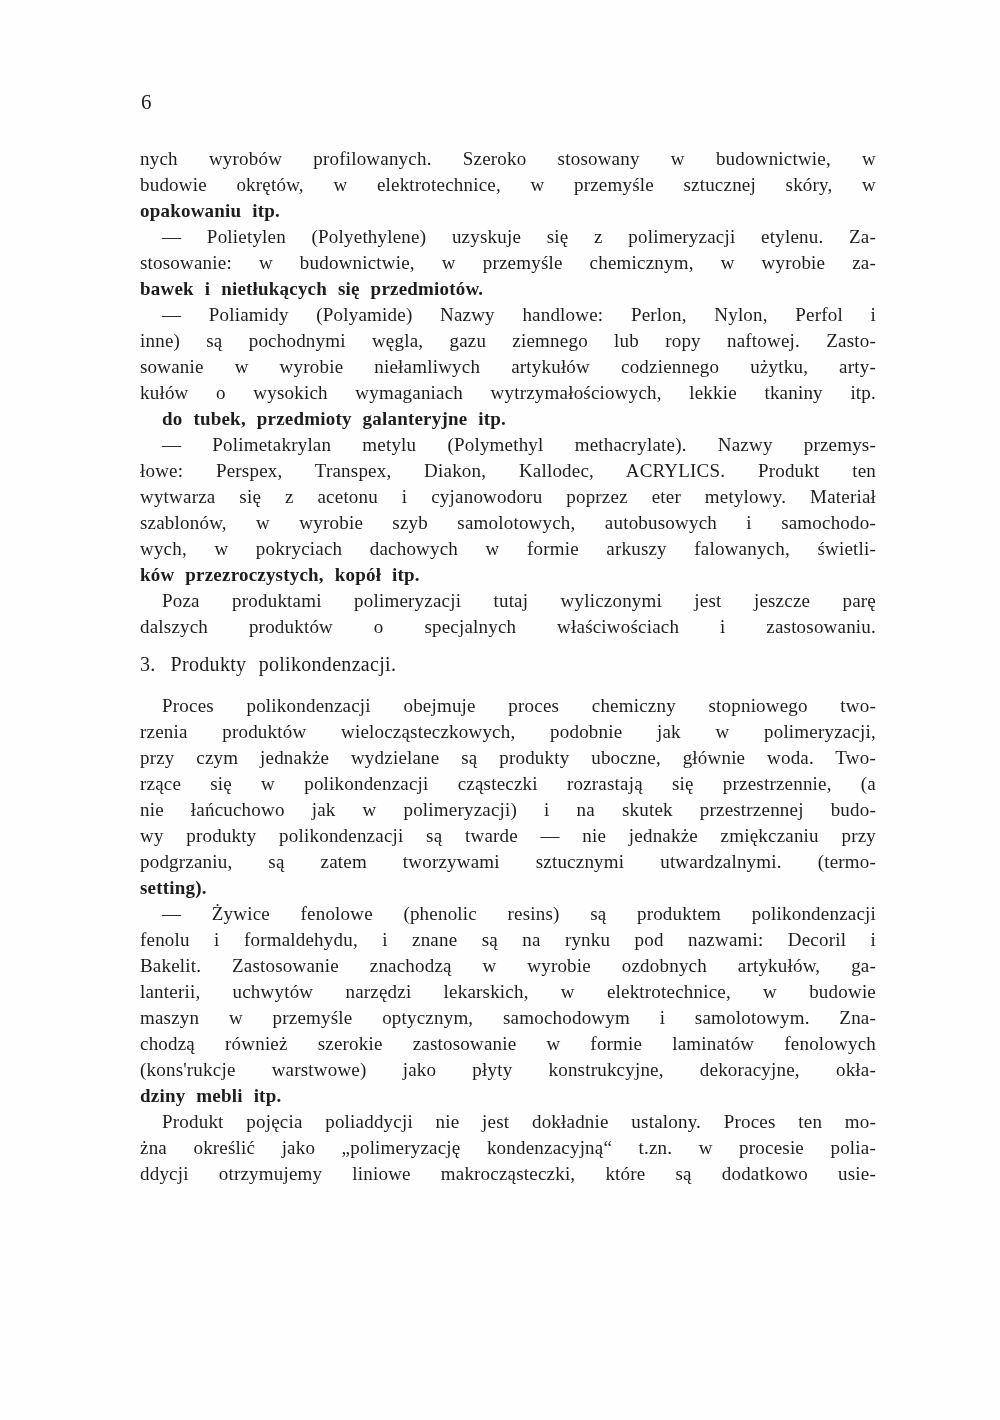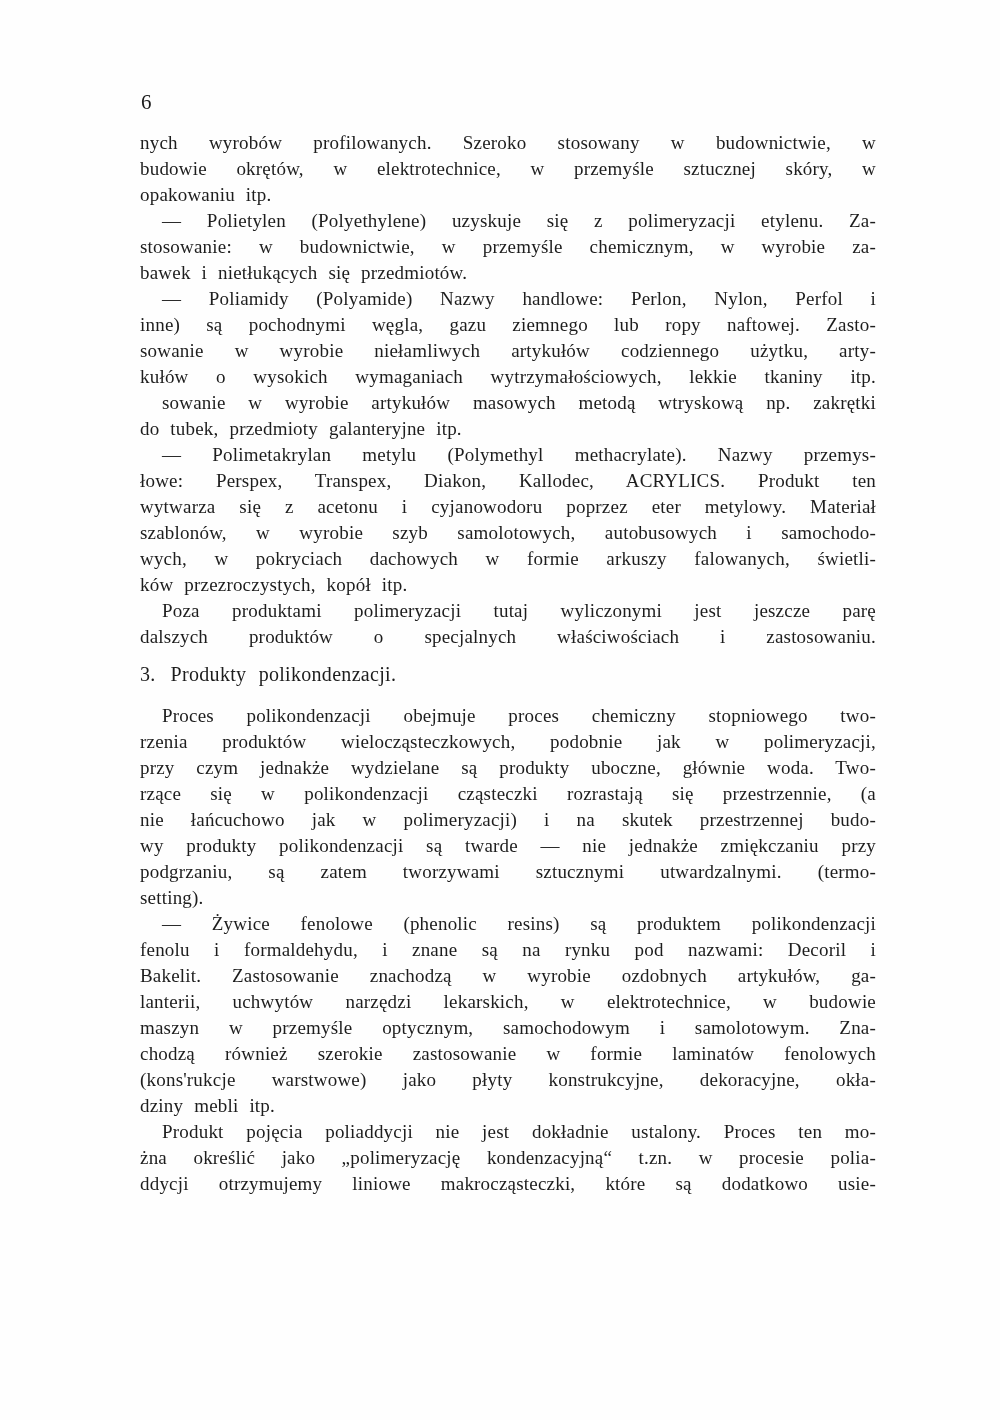--- a/index.html
+++ b/index.html
@@ -20,39 +20,40 @@
   .pageno {
     position: absolute;
     left: 141px;
     top: 90px;
     font-size: 21px;
     line-height: 24px;
   }
   .content {
     position: absolute;
     left: 140px;
-    top: 130px;
+    top: 146px;
     width: 736px;
   }
   .para {
     margin: 0;
   }
   .line {
     font-size: 19px;
     line-height: 26px;
     letter-spacing: 0.2px;
     text-align: justify;
     text-align-last: justify;
     text-justify: inter-word;
     white-space: normal;
   }
   .line.nojust {
     text-align: right;
     text-align-last: left;
     word-spacing: 6px;
+    font-weight: bold;
   }
   .para.indent .line:first-child {
     text-indent: 22px;
   }
   .heading {
     margin: 11px 0 16px 0;
     font-size: 20px;
     line-height: 26px;
     font-weight: normal;
     letter-spacing: 0.3px;
@@ -78,21 +79,20 @@
         <div class="line">stosowanie: w budownictwie, w przemyśle chemicznym, w wyrobie za-</div>
         <div class="line nojust">bawek i nietłukących się przedmiotów.</div>
       </div>
       <div class="para indent">
         <div class="line">— Poliamidy (Polyamide) Nazwy handlowe: Perlon, Nylon, Perfol i</div>
         <div class="line">inne) są pochodnymi węgla, gazu ziemnego lub ropy naftowej. Zasto-</div>
         <div class="line">sowanie w wyrobie niełamliwych artykułów codziennego użytku, arty-</div>
         <div class="line">kułów o wysokich wymaganiach wytrzymałościowych, lekkie tkaniny itp.</div>
       </div>
       <div class="para indent">
-        <div class="line">sowanie w wyrobie artykułów masowych metodą wtryskową np. zakrętki</div>
         <div class="line nojust">do tubek, przedmioty galanteryjne itp.</div>
       </div>
       <div class="para indent">
         <div class="line">— Polimetakrylan metylu (Polymethyl methacrylate). Nazwy przemys-</div>
         <div class="line">łowe: Perspex, Transpex, Diakon, Kallodec, ACRYLICS. Produkt ten</div>
         <div class="line">wytwarza się z acetonu i cyjanowodoru poprzez eter metylowy. Materiał</div>
         <div class="line">szablonów, w wyrobie szyb samolotowych, autobusowych i samochodo-</div>
         <div class="line">wych, w pokryciach dachowych w formie arkuszy falowanych, świetli-</div>
         <div class="line nojust">ków przezroczystych, kopół itp.</div>
       </div>

